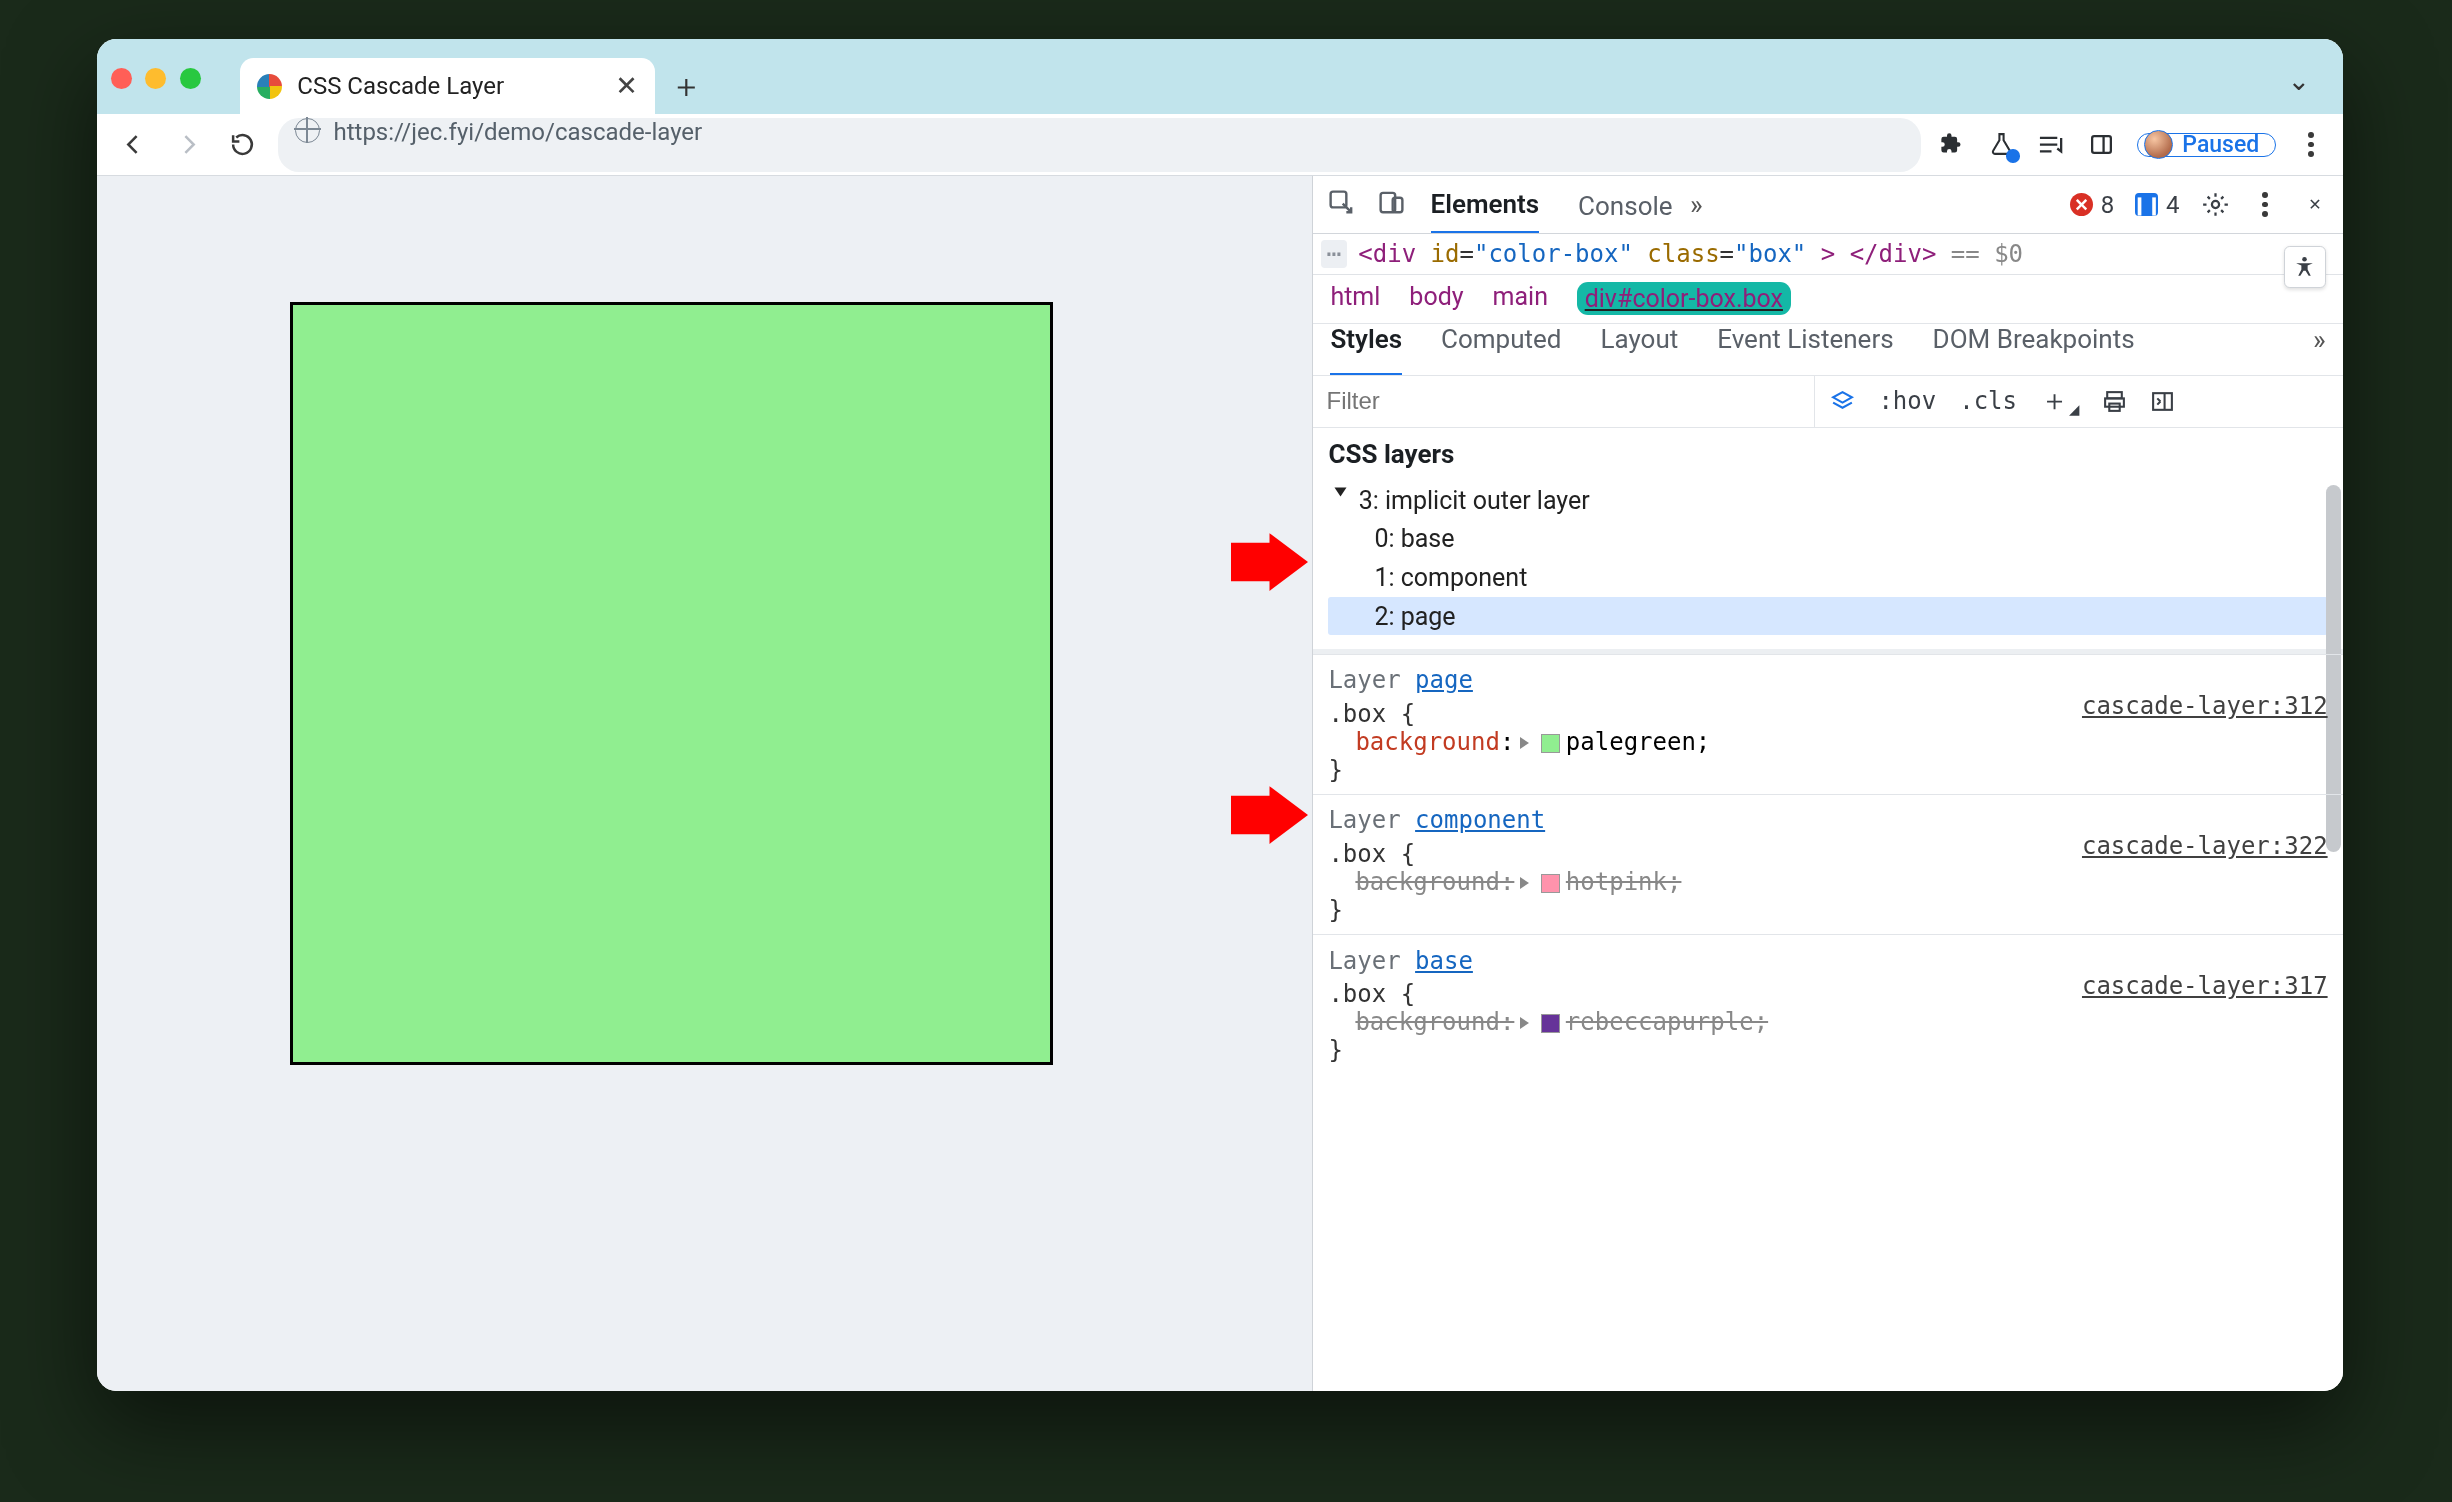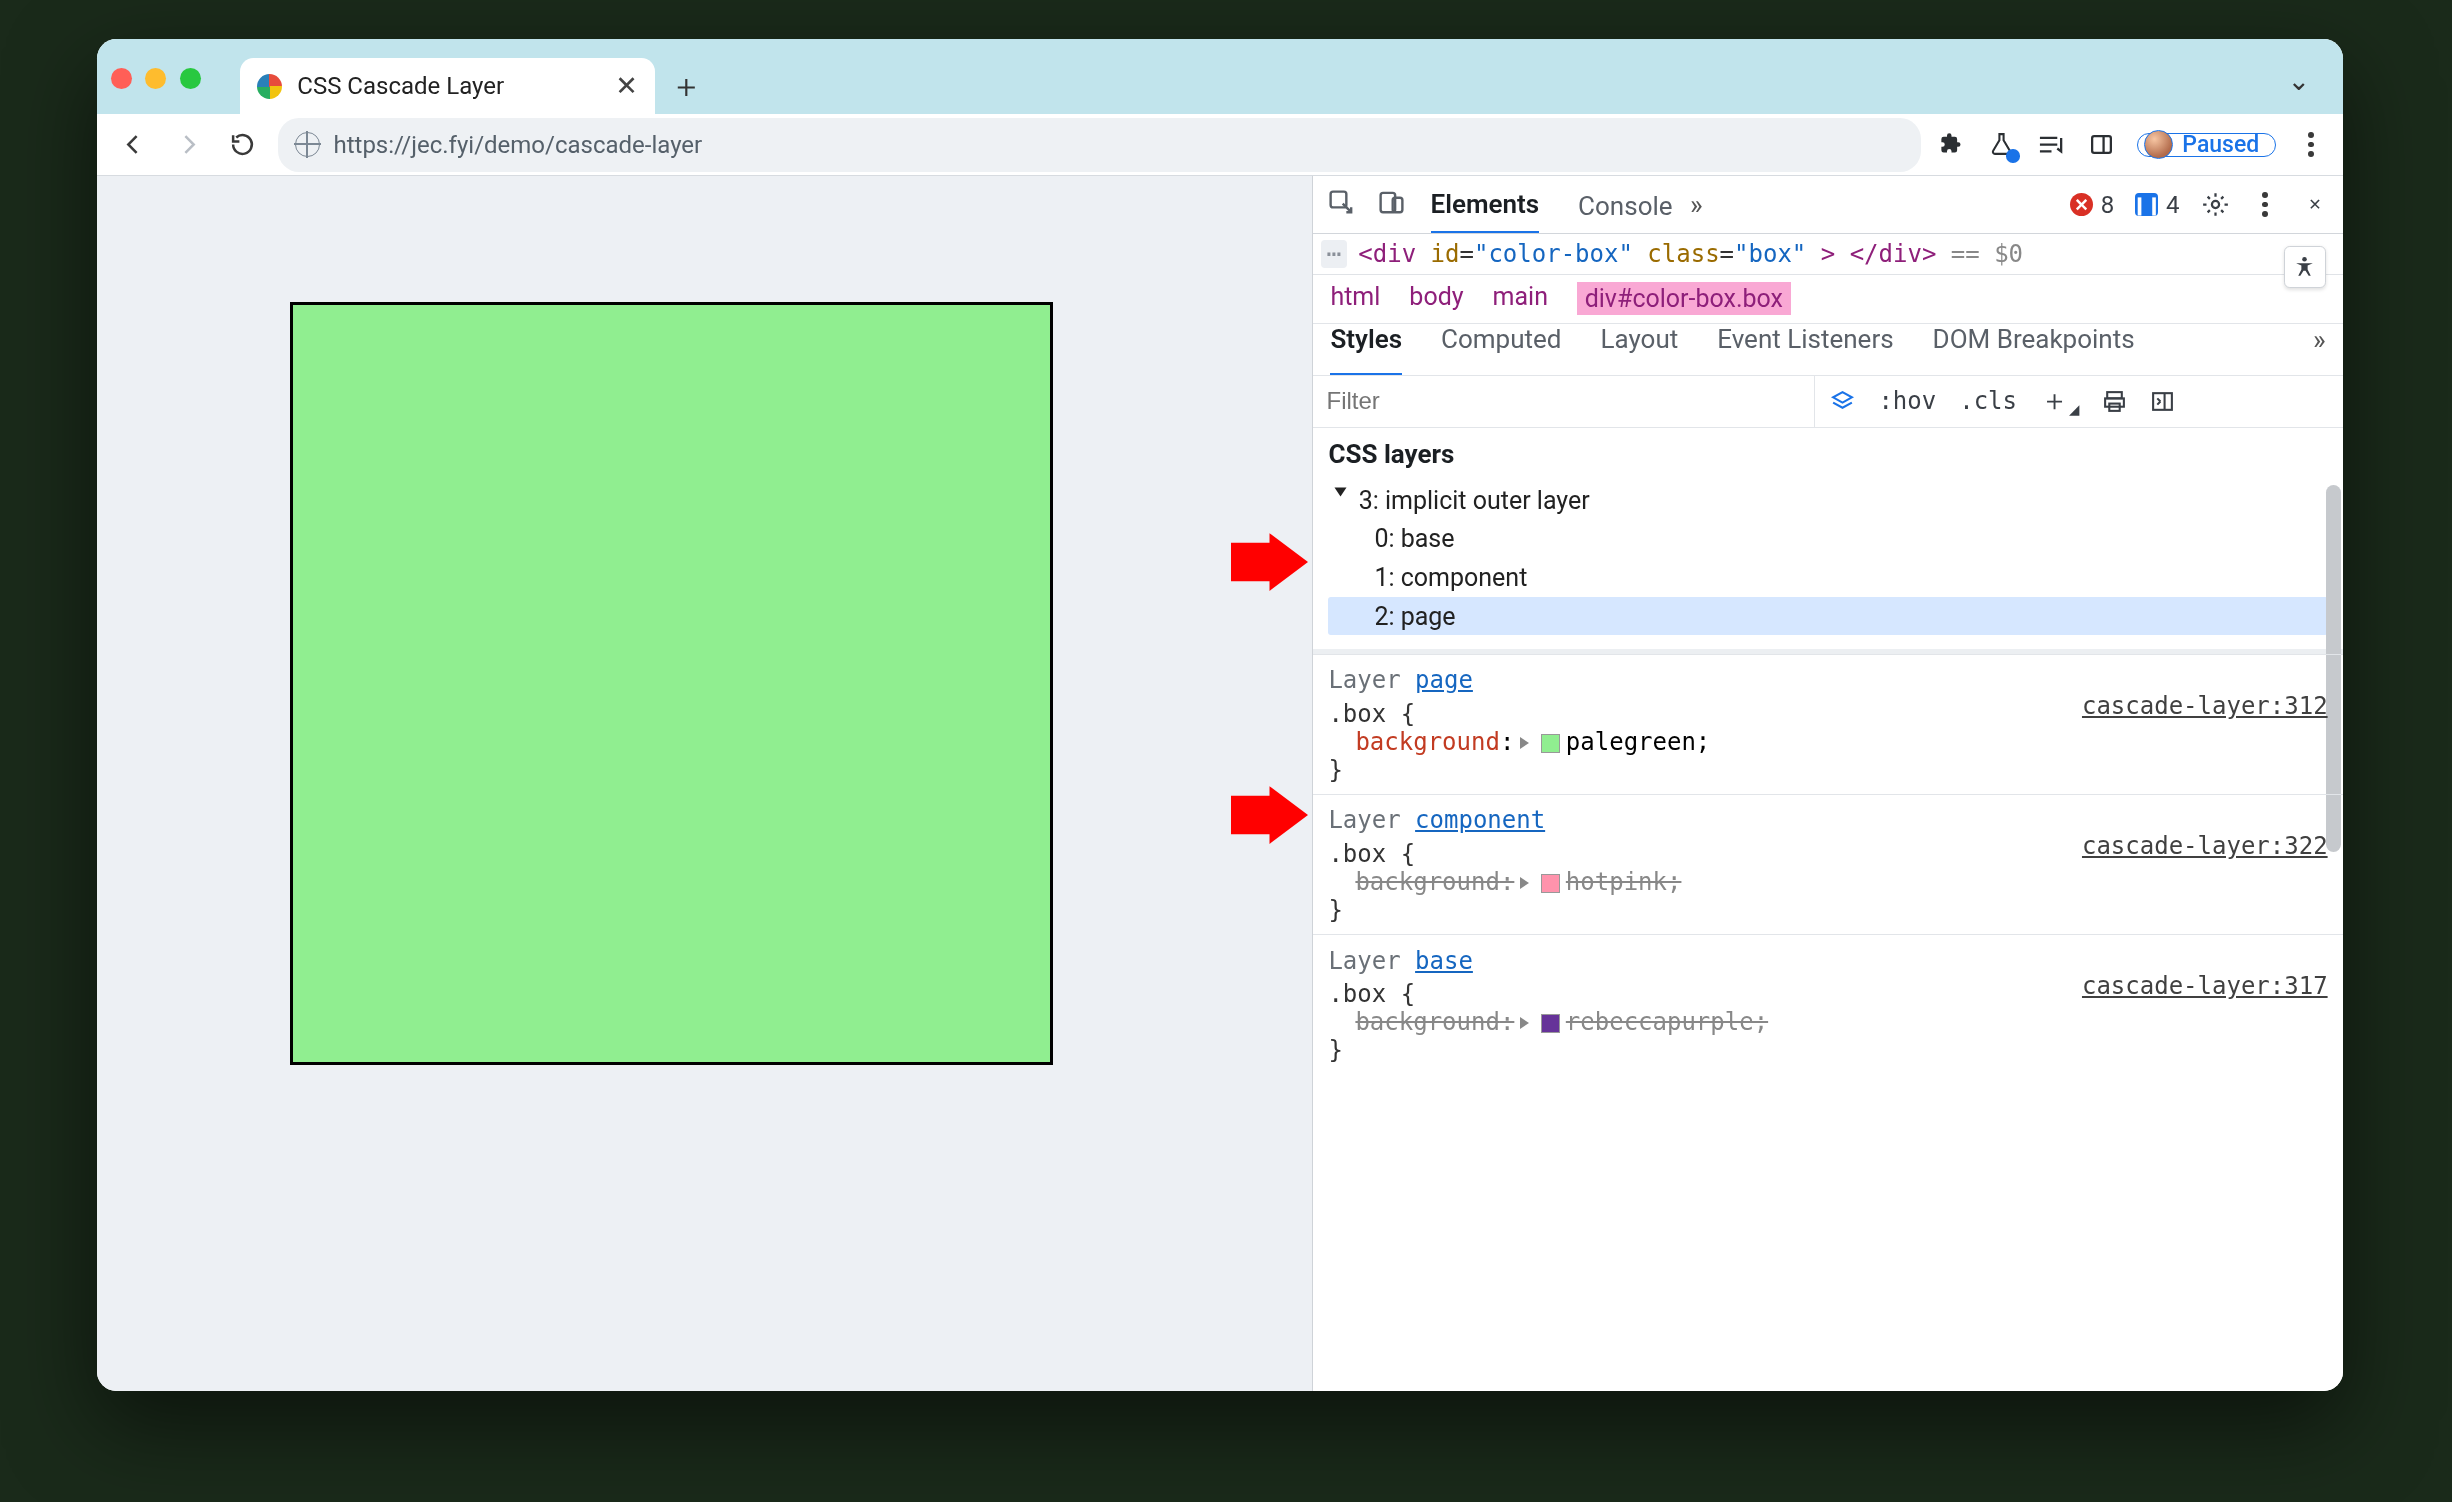--- a/index.html
+++ b/index.html
@@ -26,21 +26,21 @@
     background: conic-gradient(#e74c3c 0 90deg,#f1c40f 90deg 180deg,#27ae60 180deg 270deg,#2980b9 270deg 360deg); }
   .tab .close { margin-left:auto; width:29px; height:29px; display:flex; align-items:center; justify-content:center; font-size:27px; color:#444;}
   .newtab { width:48px; height:48px; display:flex; align-items:center; justify-content:center; font-size:33px; color:#333; margin-left:7.7px; margin-bottom:3.9px;}
   .tabstrip .spacer { flex:1; }
   .min-chevron { width:46px; height:46px; display:flex; align-items:center; justify-content:center; color:#333; margin-bottom:9.7px; margin-right:7.7px; font-size:27px;}
 
   
   .toolbar { height:62px; display:flex; align-items:center; gap:15.4px; padding:0 17.4px; border-bottom:1px solid #d7dbe0; background:#fff;}
   .navbtn { width:39px; height:39px; display:flex; align-items:center; justify-content:center; color:#3a3a3a;}
   .navbtn.dim{color:#b9bec5;}
-  .omnibox { flex:1; height:54px; background:#eef1f4; border-radius:21px; display:flex; align-items:center; gap:13.5px; padding:0 17.4px; color:#55606a; font-size:24px;}
+  .omnibox { flex:1; height:54px; background:#eef1f4; border-radius:21px; display:flex; gap:13.5px; padding:0 17.4px; color:#55606a; font-size:24px;}
   .omnibox .globe{width:25px;height:25px;border:1.9px solid #7c8894;border-radius:50%;position:relative;}
   .omnibox .globe::before{content:"";position:absolute;left:9.7px;top:-1.9px;bottom:-1.9px;width:1.9px;background:#7c8894;}
   .omnibox .globe::after{content:"";position:absolute;top:9.7px;left:-1.9px;right:-1.9px;height:1.9px;background:#7c8894;}
   .ext-icons{display:flex;align-items:center;gap:21px;}
   .ext-icons .ico{width:29px;height:29px;display:flex;align-items:center;justify-content:center;color:#2b2f33;}
   .flask{position:relative;width:25px;height:25px;}
   .flask svg{display:block;}
   .flask .badge{position:absolute;right:-3.9px;bottom:-3.9px;width:13.5px;height:13.5px;border-radius:50%;background:#1a73e8;}
   .paused-pill{display:flex;align-items:center;gap:9.7px;border:1.9px solid #1a73e8;color:#1a73e8;border-radius:21px;height:24px;padding:0 15.4px 0 5.8px;font-size:23px;font-weight:500;}
   .avatar{width:29px;height:29px;border-radius:50%;background:radial-gradient(circle at 35% 30%,#f7c6a3,#b26b4b 70%);border:1.9px solid #1a73e8;}
@@ -69,21 +69,21 @@
   
   .dom-row{display:flex;align-items:center;gap:11.6px;padding:5.8px 13.5px 5.8px 7.7px;border-bottom:1px solid #e0e3e7;font-size:24px;}
   .dom-row .ell{color:#8a9099;background:#eceff3;border-radius:3.9px;padding:0 5.8px;}
   .tok-tag{color:#8e1f7a;margin-top:20px;} .tok-attr{color:#9a6b00;} .tok-str{color:#1566c0;} .tok-punc{color:#333;} .tok-sel{color:#888;}
 
   .a11y-chip{position:absolute;right:17.4px;top:70px;width:42px;height:42px;border:1px solid #cfd3d8;border-radius:5.8px;box-shadow:0 1.9px 3.9px rgba(0,0,0,.12);display:flex;align-items:center;justify-content:center;background:#fff;}
 
   
   .crumbs{display:flex;gap:29px;padding:7.7px 17.4px;border-bottom:1px solid #e2e5e9;font-size:25px;}
   .crumbs span{color:#8e1f7a;}
-  .crumbs .sel{color:#222;background:#f9a8d4;padding:1.9px 7.7px;border-radius:0;}
+  .crumbs .sel{color:#222;background:#14b8a6;padding:1.9px 7.7px;border-radius:11px;text-decoration:underline;}
   .crumbs .sel .cls{color:#8e1f7a;}
 
   
   .styles-bar{display:flex;gap:39px;padding:0 17.4px;height:52px;border-bottom:1px solid #e2e5e9;}
   .styles-tab{font-size:26px;color:#5a6068;padding-bottom:9.7px;}
   .styles-tab.active{color:#1b1f23;font-weight:600;border-bottom:2.9px solid #1a73e8;}
   .styles-bar .rchev{margin-left:auto;font-size:27px;color:#555;padding-bottom:9.7px;}
 
   
   .filter-row{display:flex;align-items:center;height:52px;border-bottom:1px solid #e2e5e9;font-size:24px;color:#3a3f46;}

